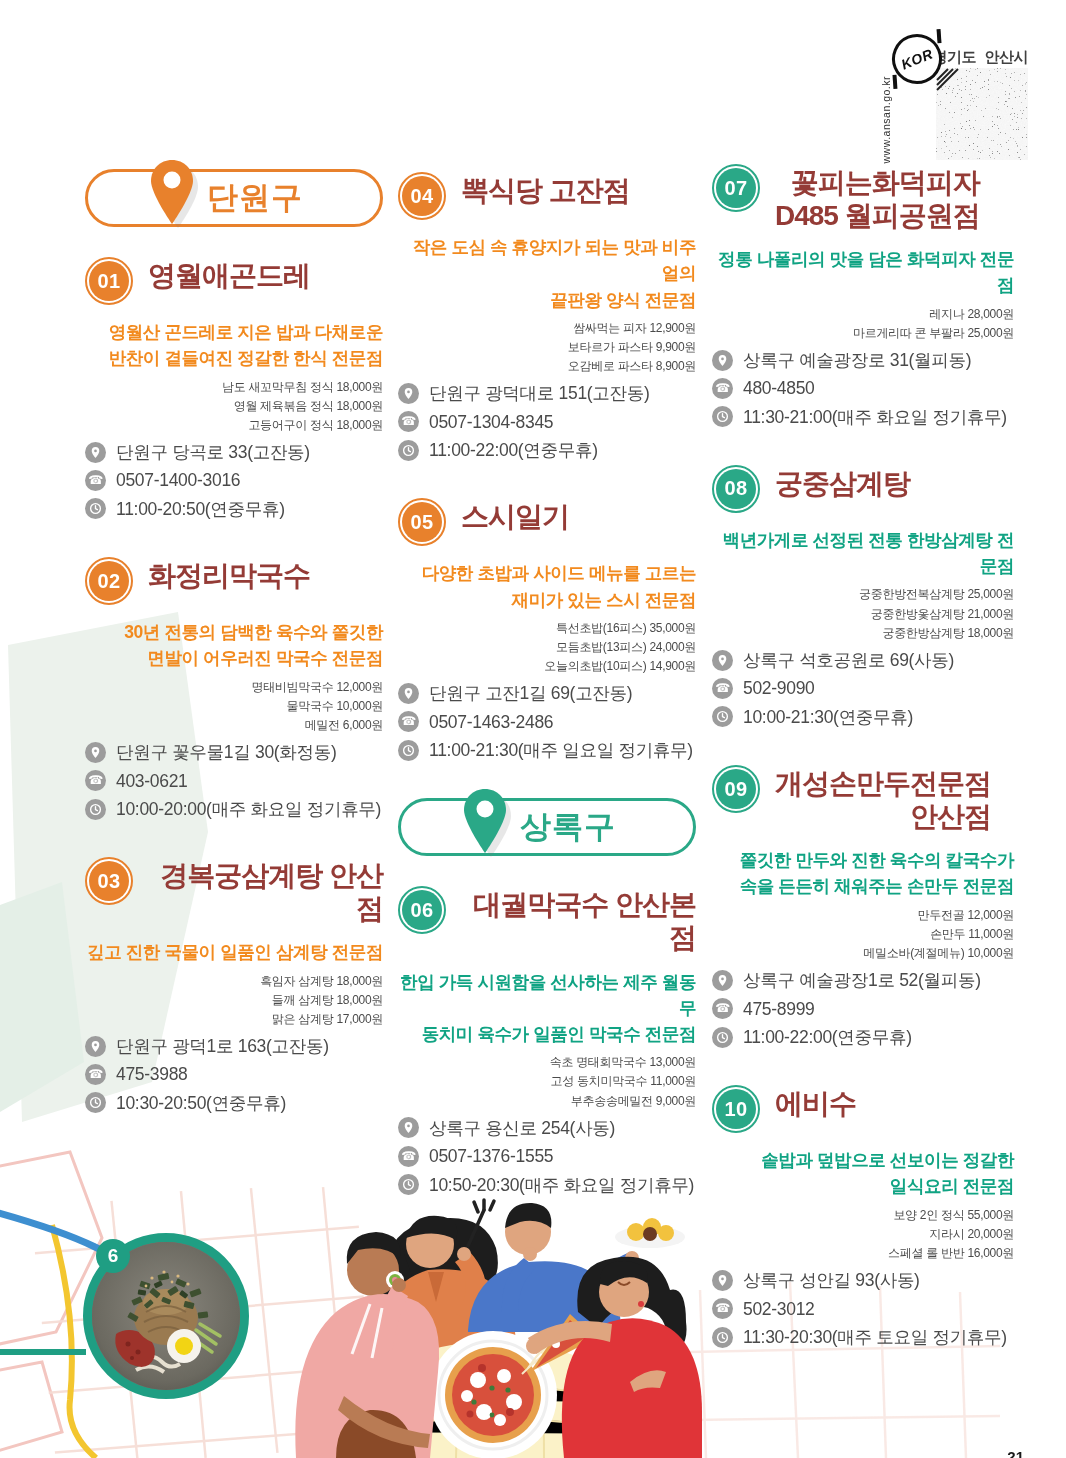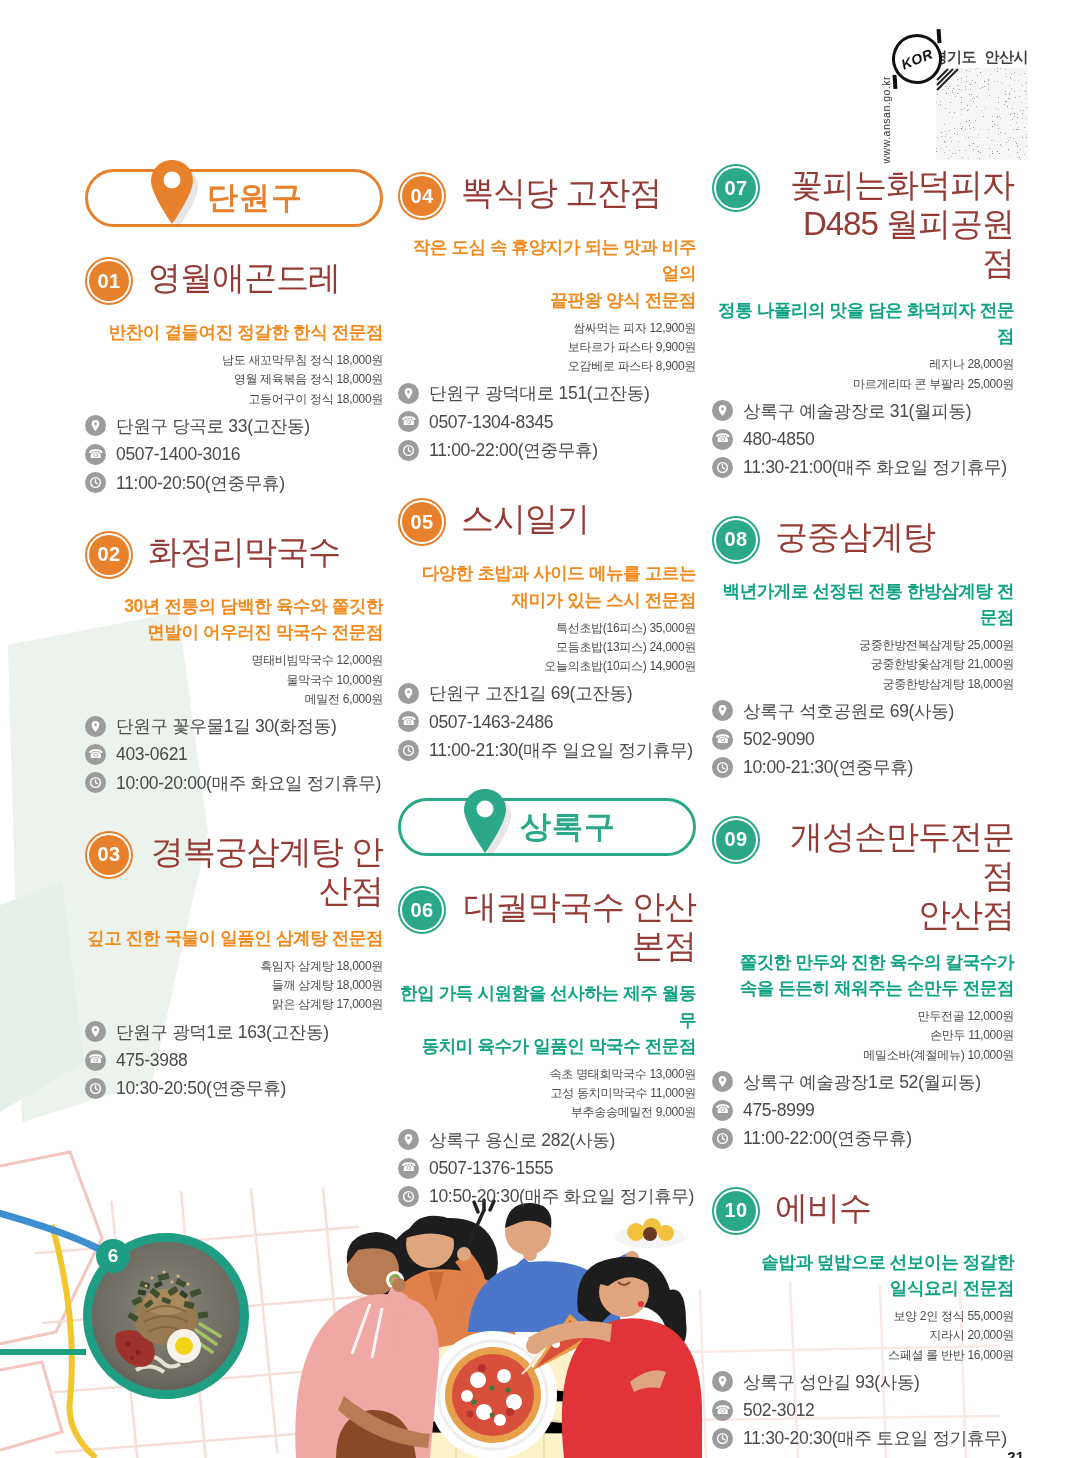--- a/index.html
+++ b/index.html
@@ -16,21 +16,21 @@
       background:#fff;display:flex;align-items:center;justify-content:center;margin:6px 0 30px 0;}
   .district-badge .pin{position:absolute;left:62px;top:-12px;width:50px;height:72px;}
   .district-name{color:var(--theme);font-size:31px;font-weight:800;letter-spacing:1px;margin-left:42px;}
   
   .restaurant{margin-bottom:34px;text-align:right;}
   .sec-header{display:flex;align-items:flex-start;gap:15px;}
   .num-badge{flex:none;width:40px;height:40px;border:2px solid var(--theme);border-radius:50%;
       padding:2px;background:#fff;display:flex;}
   .num-inner{flex:1;border-radius:50%;background:var(--theme);color:#fff;display:flex;
       align-items:center;justify-content:center;font-size:20px;font-weight:700;letter-spacing:.5px;}
-  .sec-title{margin:2px 0 0 0;font-size:33px;font-weight:400;color:var(--title);
+  .sec-title{margin:2px 0 0 0;font-size:28px;font-weight:700;color:var(--title);
       letter-spacing:-1px;line-height:1.18;}
   .sec-title span{display:block;}
   .desc{margin:14px 0 6px 0;font-size:17.5px;font-weight:700;color:var(--desc);
       line-height:1.5;letter-spacing:-0.4px;}
   .desc span{display:block;}
   .menu{margin:0;padding:0;list-style:none;}
   .menu li{font-size:12px;color:var(--body);line-height:1.6;letter-spacing:-0.3px;}
   .contacts{margin-top:3px;}
   .contact-row{display:flex;align-items:center;gap:10px;font-size:17.5px;color:var(--body);
       line-height:1.62;letter-spacing:-0.3px;}
@@ -142,20 +142,21 @@
   <section class="restaurant theme-orange">
     <div class="sec-header">
       <span class="num-badge">
         <span class="num-inner">01</span>
       </span>
       <h3 class="sec-title">
             <span>영월애곤드레</span>
           </h3>
     </div>
     <p class="desc">
+          <span>영월산 곤드레로 지은 밥과 다채로운</span>
           <span>반찬이 곁들여진 정갈한 한식 전문점</span>
         </p>
     <ul class="menu">
           <li>남도 새꼬막무침 정식 18,000원</li>
           <li>영월 제육볶음 정식 18,000원</li>
           <li>고등어구이 정식 18,000원</li>
         </ul>
     <div class="contacts">
       <div class="contact-row">
         <span class="cicon">
@@ -382,21 +383,21 @@
           <li>고성 동치미막국수 11,000원</li>
           <li>부추송송메밀전 9,000원</li>
         </ul>
     <div class="contacts">
       <div class="contact-row">
         <span class="cicon">
           <svg viewBox="0 0 24 24" width="13" height="13">
                 <path d="M12 2a7 7 0 0 0-7 7c0 5 7 13 7 13s7-8 7-13a7 7 0 0 0-7-7zm0 9.5A2.5 2.5 0 1 1 12 6.5a2.5 2.5 0 0 1 0 5z" fill="#fff"></path>
               </svg>
         </span>
-        <span>상록구 용신로 282(사동)</span>
+        <span>상록구 용신로 254(사동)</span>
       </div>
       <div class="contact-row">
         <span class="cicon">☎</span>
         <span>0507-1376-1555</span>
       </div>
       <div class="contact-row">
         <span class="cicon">
           <svg viewBox="0 0 24 24" width="13" height="13">
                 <circle cx="12" cy="12" r="9" fill="none" stroke="#fff" stroke-width="2.5"></circle>
                 <path d="M12 7v5l3.5 2" stroke="#fff" stroke-width="2.5" fill="none" stroke-linecap="round"></path>

